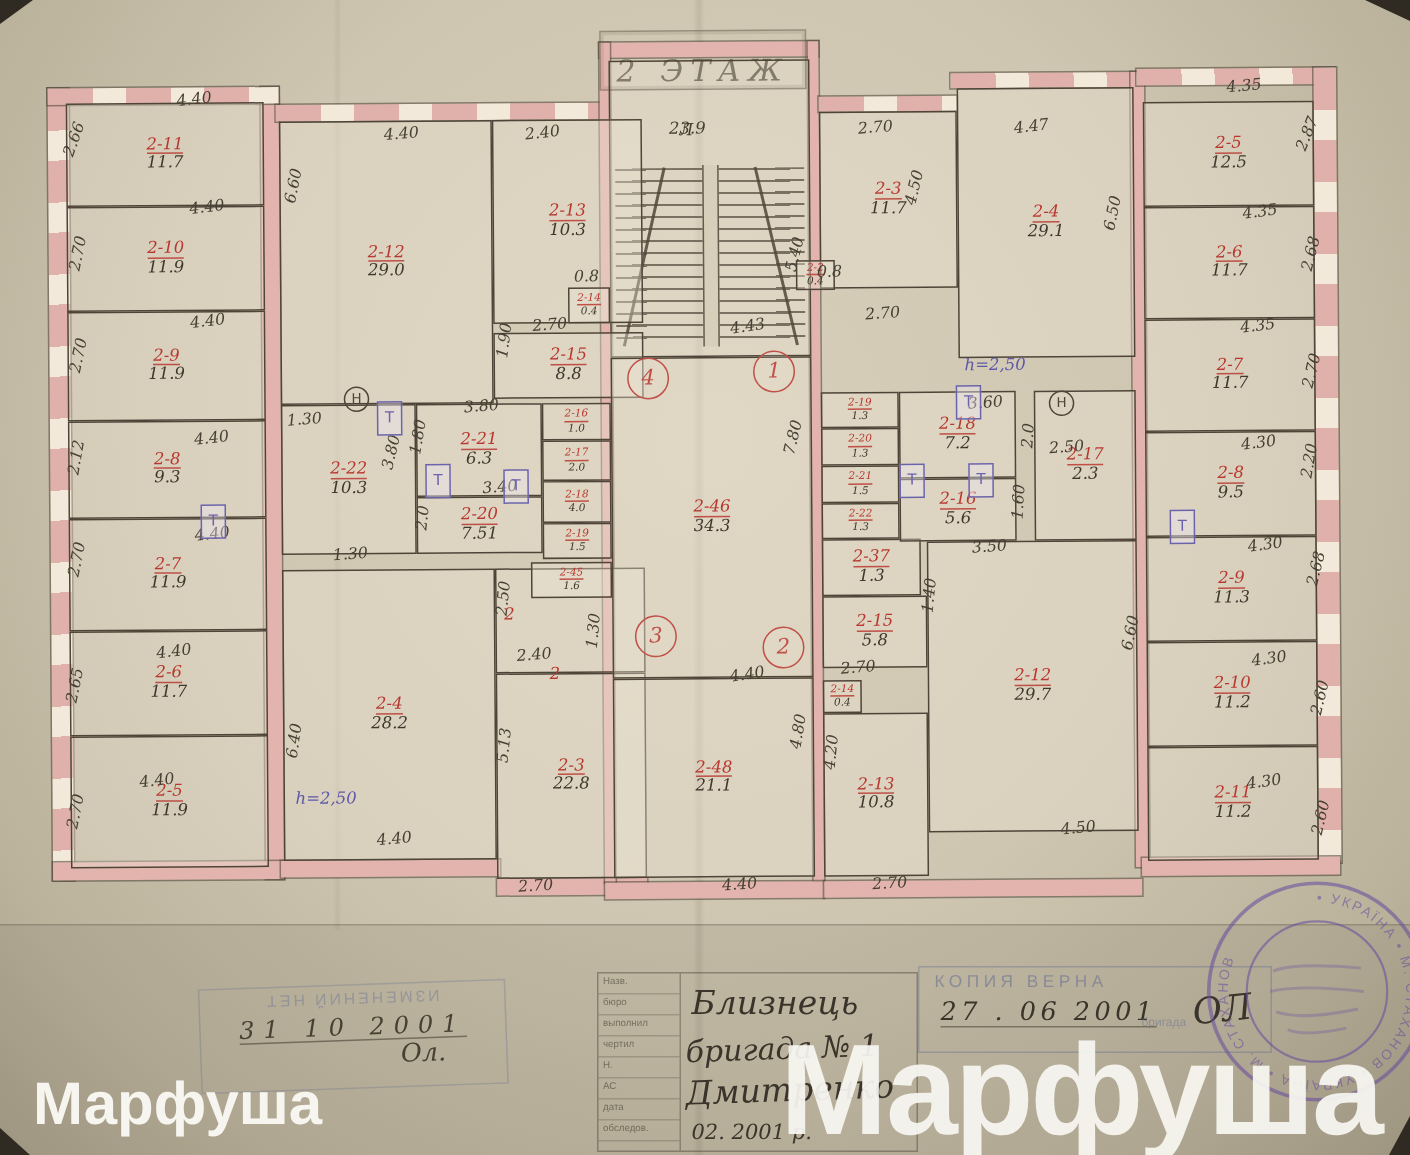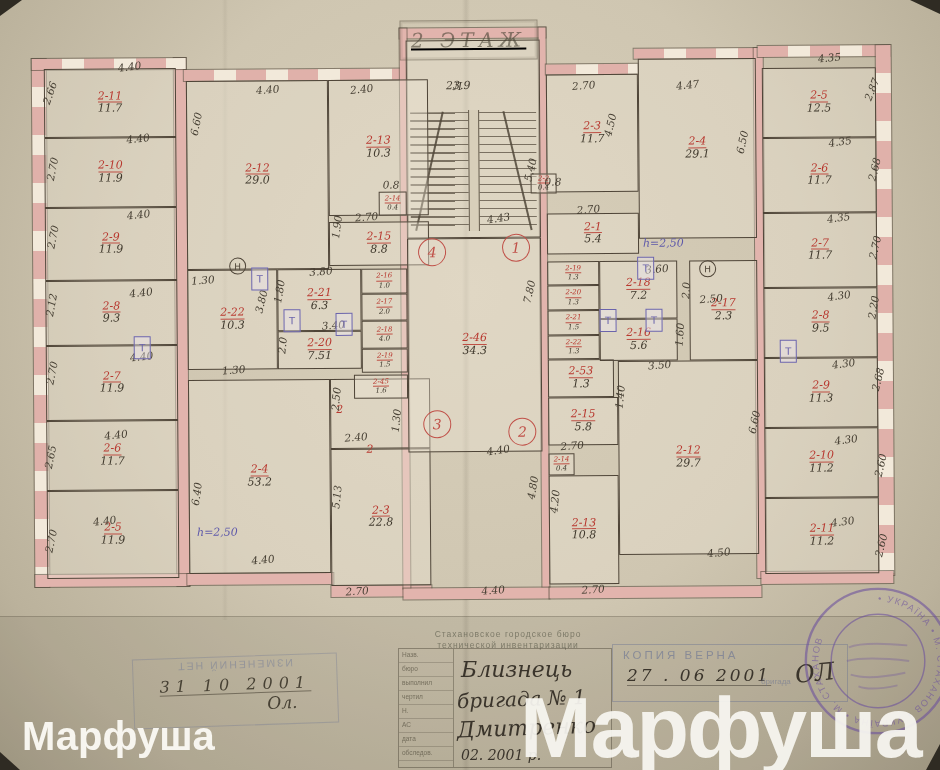--- a/index.html
+++ b/index.html
@@ -28,21 +28,21 @@
     justify-content:center;background:rgba(240,230,215,.15);}
   .note{position:absolute;font:italic 11px "DejaVu Serif",serif;white-space:nowrap;}
   .note.blue{color:#5d58aa}.note.red{color:#b8382f}.note.dark{color:#453e32}
   .tbox{position:absolute;width:15px;height:21px;border:1.3px solid #6b64ab;color:#6b64ab;
     font:10px "DejaVu Sans",sans-serif;display:flex;align-items:center;justify-content:center;
     background:rgba(238,233,244,.4);}
   .hcirc{position:absolute;width:15px;height:15px;border:1.2px solid #4e4437;border-radius:50%;
     color:#4e4437;font:9px "DejaVu Sans",sans-serif;display:flex;align-items:center;justify-content:center;}
   #titleblock{position:absolute;left:402px;top:20px;width:136px;height:38px;
     border:1.2px solid rgba(90,82,66,.5);box-shadow:inset 0 0 0 2px rgba(90,82,66,.12);
-    display:flex;align-items:center;justify-content:center;text-decoration:underline;}
+    display:flex;align-items:flex-end;justify-content:center;}
   #titleblock span{font:italic 20px "DejaVu Serif",serif;color:rgba(72,66,52,.6);letter-spacing:5px;}
   #stairs{position:absolute;left:408px;top:60px;width:134px;height:178px;}
   .treads{position:absolute;left:4px;right:4px;top:52px;height:118px;
     background:repeating-linear-gradient(180deg,rgba(80,70,56,.7) 0 1.4px,transparent 1.4px 8px);}
   .sdiag{position:absolute;width:2px;height:122px;background:rgba(80,70,56,.85);top:50px;}
   .sdivider{position:absolute;left:62px;top:50px;width:9px;height:121px;background:#d8cfba;
     border-left:1.5px solid rgba(80,70,56,.85);border-right:1.5px solid rgba(80,70,56,.85);}
   
   .stamp{position:absolute;box-sizing:border-box;}
   #stamp-left{left:133px;top:656px;width:205px;height:70px;transform:rotate(-2deg);
@@ -192,64 +192,64 @@
       <div class="room small" style="left: 362px; top: 348px; width: 46px; height: 24px;">
         <span class="rid">2-19</span>
         <span class="rarea">1.5</span>
       </div>
       <div class="room small" style="left: 354px; top: 374px; width: 54px; height: 24px;">
         <span class="rid">2-45</span>
         <span class="rarea">1.6</span>
       </div>
       <div class="room" style="left: 188px; top: 378px; width: 142px; height: 194px;">
         <span class="rid">2-4</span>
-        <span class="rarea">53.2</span>
+        <span class="rarea">28.2</span>
       </div>
       <div class="room" style="left: 330px; top: 448px; width: 100px; height: 137px;">
         <span class="rid">2-3</span>
         <span class="rarea">22.8</span>
       </div>
       <div class="room" style="left: 408px; top: 238px; width: 134px; height: 214px;">
         <span class="rid">2-46</span>
         <span class="rarea">34.3</span>
       </div>
+      <div class="room" style="left: 408px; top: 452px; width: 134px; height: 133px;">
+        <span class="rid">2-48</span>
+        <span class="rarea">21.1</span>
+      </div>
       <div class="room" style="left: 548px; top: 75px; width: 92px; height: 118px;">
         <span class="rid">2-3</span>
         <span class="rarea">11.7</span>
       </div>
       <div class="room" style="left: 640px; top: 60px; width: 118px; height: 180px;">
         <span class="rid">2-4</span>
         <span class="rarea">29.1</span>
       </div>
       <div class="room small" style="left: 532px; top: 174px; width: 26px; height: 20px;">
         <span class="rid">2-2</span>
         <span class="rarea">0.4</span>
       </div>
-      <div class="room" style="left: 548px; top: 214px; width: 92px; height: 41px;">
-        <span class="rid">2-1</span>
-        <span class="rarea">5.4</span>
-      </div>
       <div class="room small" style="left: 548px; top: 262px; width: 52px; height: 24px;">
         <span class="rid">2-19</span>
         <span class="rarea">1.3</span>
       </div>
       <div class="room small" style="left: 548px; top: 286px; width: 52px; height: 25px;">
         <span class="rid">2-20</span>
         <span class="rarea">1.3</span>
       </div>
       <div class="room small" style="left: 548px; top: 311px; width: 52px; height: 25px;">
         <span class="rid">2-21</span>
         <span class="rarea">1.5</span>
       </div>
       <div class="room small" style="left: 548px; top: 336px; width: 52px; height: 24px;">
         <span class="rid">2-22</span>
         <span class="rarea">1.3</span>
       </div>
       <div class="room" style="left: 548px; top: 360px; width: 66px; height: 38px;">
-        <span class="rid">2-53</span>
+        <span class="rid">2-37</span>
         <span class="rarea">1.3</span>
       </div>
       <div class="room" style="left: 600px; top: 262px; width: 78px; height: 58px;">
         <span class="rid">2-18</span>
         <span class="rarea">7.2</span>
       </div>
       <div class="room" style="left: 600px; top: 320px; width: 78px; height: 42px;">
         <span class="rid">2-16</span>
         <span class="rarea">5.6</span>
       </div>
@@ -393,24 +393,20 @@
       <div class="hcirc" style="left: 230px; top: 256px;">Н</div>
       <div class="hcirc" style="left: 700px; top: 262px;">Н</div>
     </div>
 
   <div class="stamp" id="stamp-left">
     <div class="printed">ИЗМЕНЕНИЙ НЕТ</div>
     <div class="hdate">31  10  2001</div>
     <div class="hsig">Ол.</div>
   </div>
 
-  <div class="stamp" id="stamp-center-header">
-    <div>Стахановское городское бюро</div>
-    <div>технической инвентаризации</div>
-  </div>
   <div class="stamp" id="stamp-center-table">
     <div id="form-rows">
         <div class="frow">Назв.</div>
         <div class="frow">бюро</div>
         <div class="frow">выполнил</div>
         <div class="frow">чертил</div>
         <div class="frow">Н.</div>
         <div class="frow">АС</div>
         <div class="frow">дата</div>
         <div class="frow">обследов.</div>

